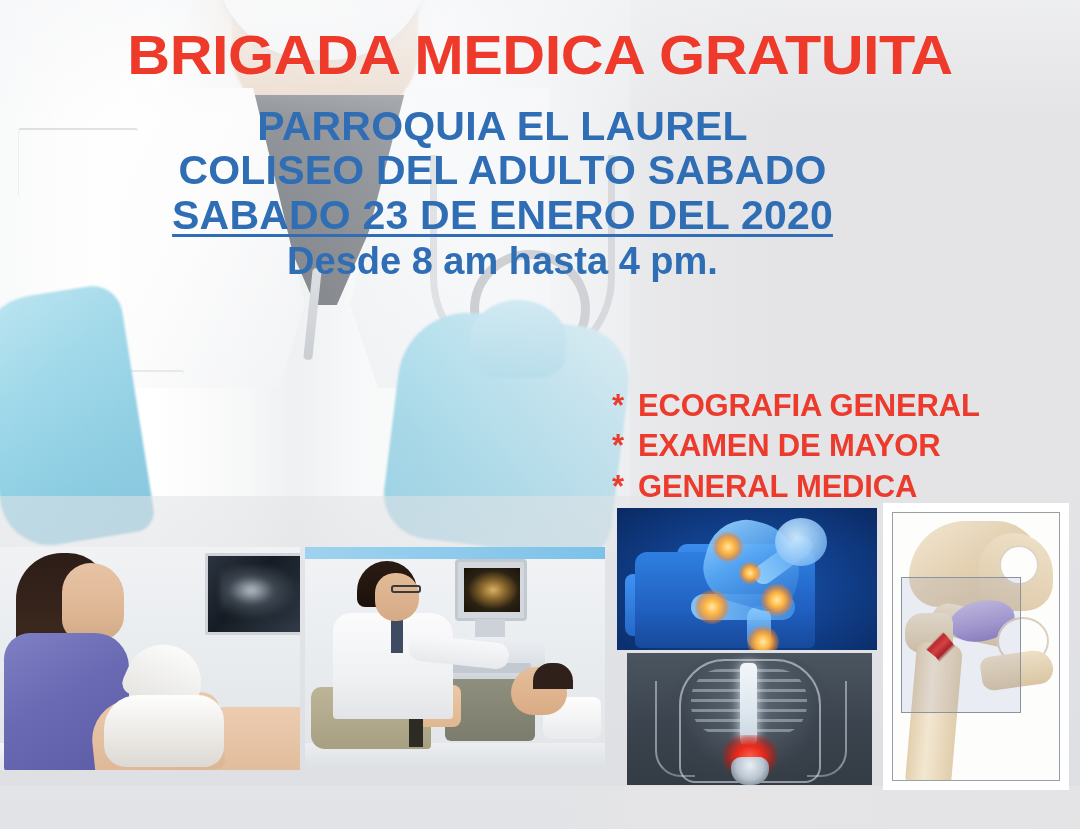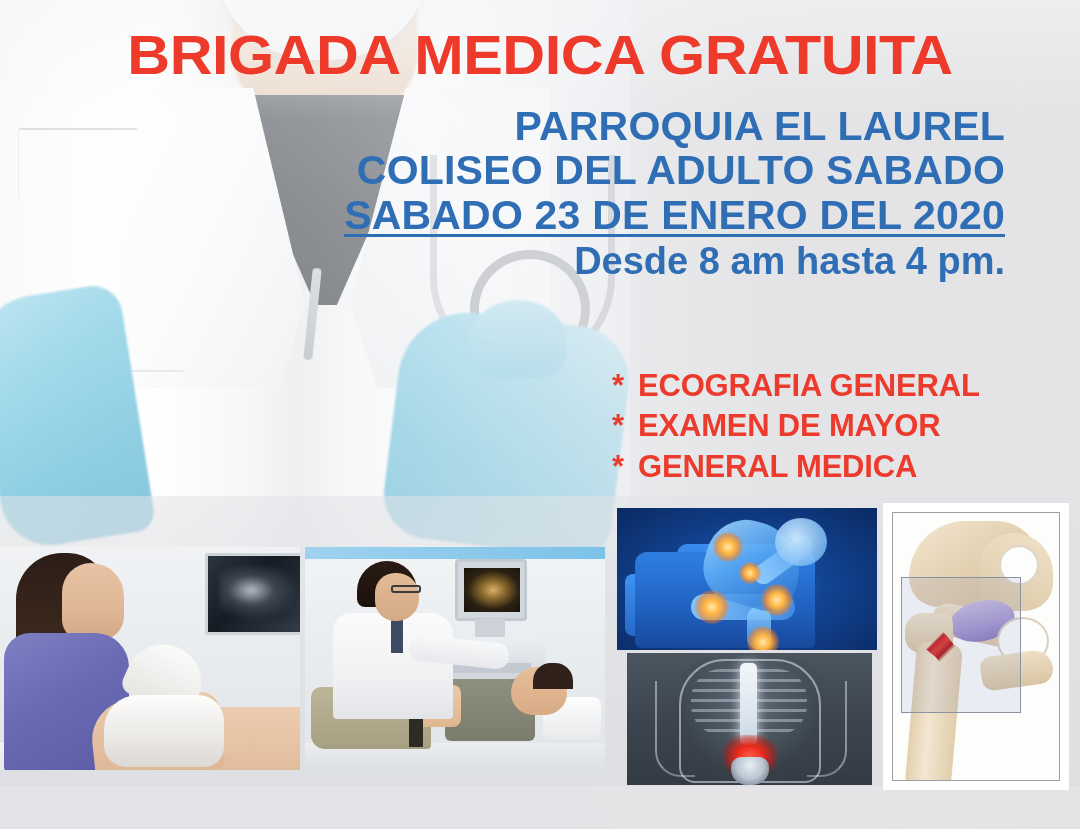--- a/index.html
+++ b/index.html
@@ -148,40 +148,40 @@
     font-size:56px;
     letter-spacing:-0.5px;
     color:#ee3a2a;
     transform:scaleX(1.06);
     text-shadow:0 1px 0 rgba(255,255,255,.35);
     white-space:nowrap;
   }
 
   .blueblock{
     position:absolute; left:0; top:104px; width:1005px;
-    text-align:right;
+    text-align:center;
     color:#2f6eb5;
     font-weight:bold;
     line-height:1.08;
   }
   .bl-line{
     font-size:41px;
     letter-spacing:.2px;
     transform:scaleX(1.0);
     white-space:nowrap;
   }
   .bl-line.underlined{ text-decoration:underline; text-underline-offset:5px; text-decoration-thickness:3px; }
   .bl-time{
     font-size:38px;
     margin-top:4px;
     white-space:nowrap;
   }
 
   .services{
-    position:absolute; left:612px; top:366px; width:460px;
+    position:absolute; left:612px; top:386px; width:460px;
     color:#ec3b2d;
     font-weight:bold;
     font-size:31px;
     line-height:1.30;
     letter-spacing:-0.2px;
     white-space:nowrap;
   }
   .svc-row{ display:block; }
   .svc-star{ display:inline-block; width:26px; }
 

